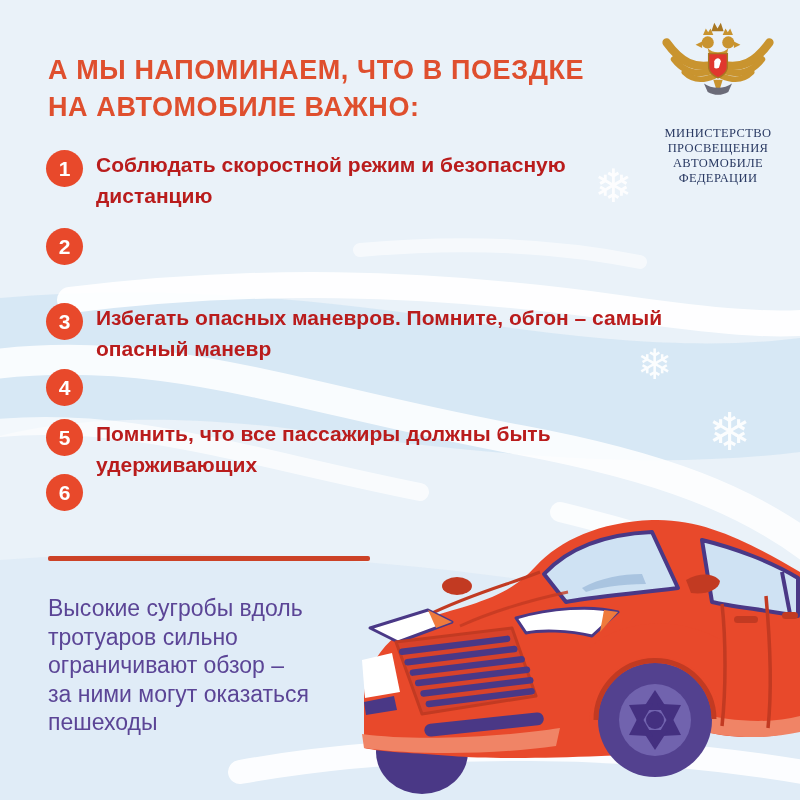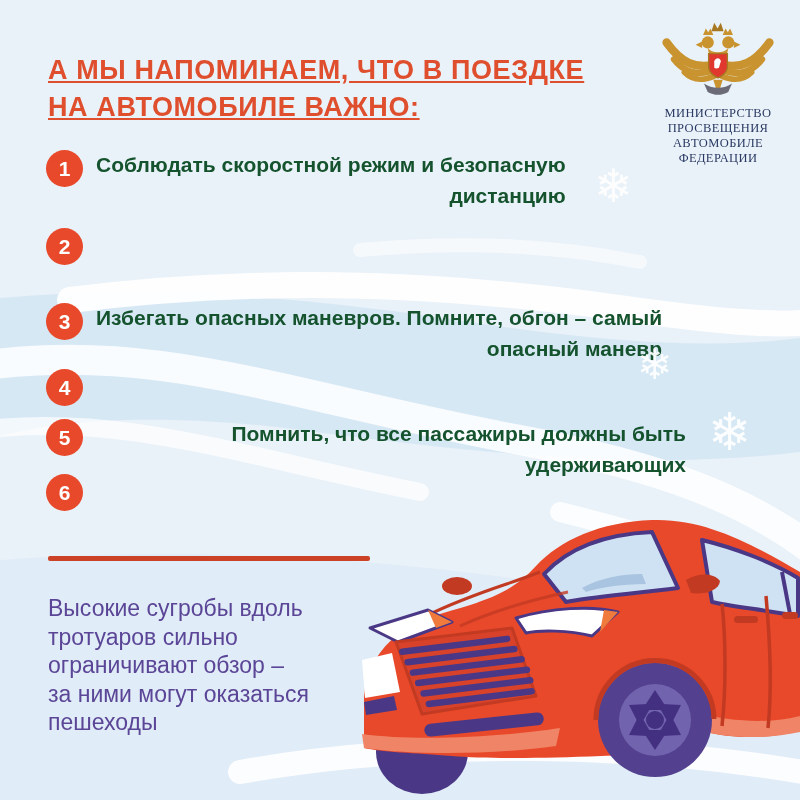--- a/index.html
+++ b/index.html
@@ -10,43 +10,43 @@
   }
   .abs{position:absolute;}
 
   
   #bg{left:0;top:0;width:800px;height:800px;}
 
   
   .title{
     left:48px;top:52px;width:580px;
     font-size:27px;font-weight:700;letter-spacing:.6px;
-    line-height:37px;color:#DF4F2E;white-space:pre-line;text-decoration:underline;
+    line-height:37px;color:#DF4F2E;white-space:pre-line;
   }
 
   
   .logo{left:640px;top:20px;width:156px;text-align:center;}
   .logo .eagle{display:block;margin:0 auto;}
   .ministry{
-    margin-top:0;
+    margin-top:20px;
     font-family:"Liberation Serif","DejaVu Serif",serif;
     font-size:12.5px;line-height:15px;letter-spacing:.4px;
     color:#2A3A63;font-weight:400;
   }
 
   
   .row{left:46px;display:flex;align-items:flex-start;gap:13px;width:640px;}
   .badge{
     flex:0 0 auto;width:37px;height:37px;border-radius:50%;
     background:#E8492B;color:#fff;font-size:21px;font-weight:700;
     display:flex;align-items:center;justify-content:center;margin-top:3px;
   }
   .row-text{
-    font-size:21px;font-weight:700;color:#14532d;
-    line-height:30.5px;white-space:pre-line;max-width:600px;padding-top:3px;text-align:right;
+    font-size:21px;font-weight:700;color:#b91c1c;
+    line-height:30.5px;white-space:pre-line;max-width:600px;padding-top:3px;
   }
   .r1{top:147px;} .r2{top:225px;} .r3{top:300px;}
   .r4{top:366px;} .r5{top:416px;} .r6{top:471px;}
 
   
   .divider{left:48px;top:556px;width:322px;height:4.5px;background:#CC4227;border-radius:2px;}
   .note{
     left:48px;top:594px;width:320px;
     font-size:23px;font-weight:400;color:#5B4596;
     line-height:28.5px;white-space:pre-line;

